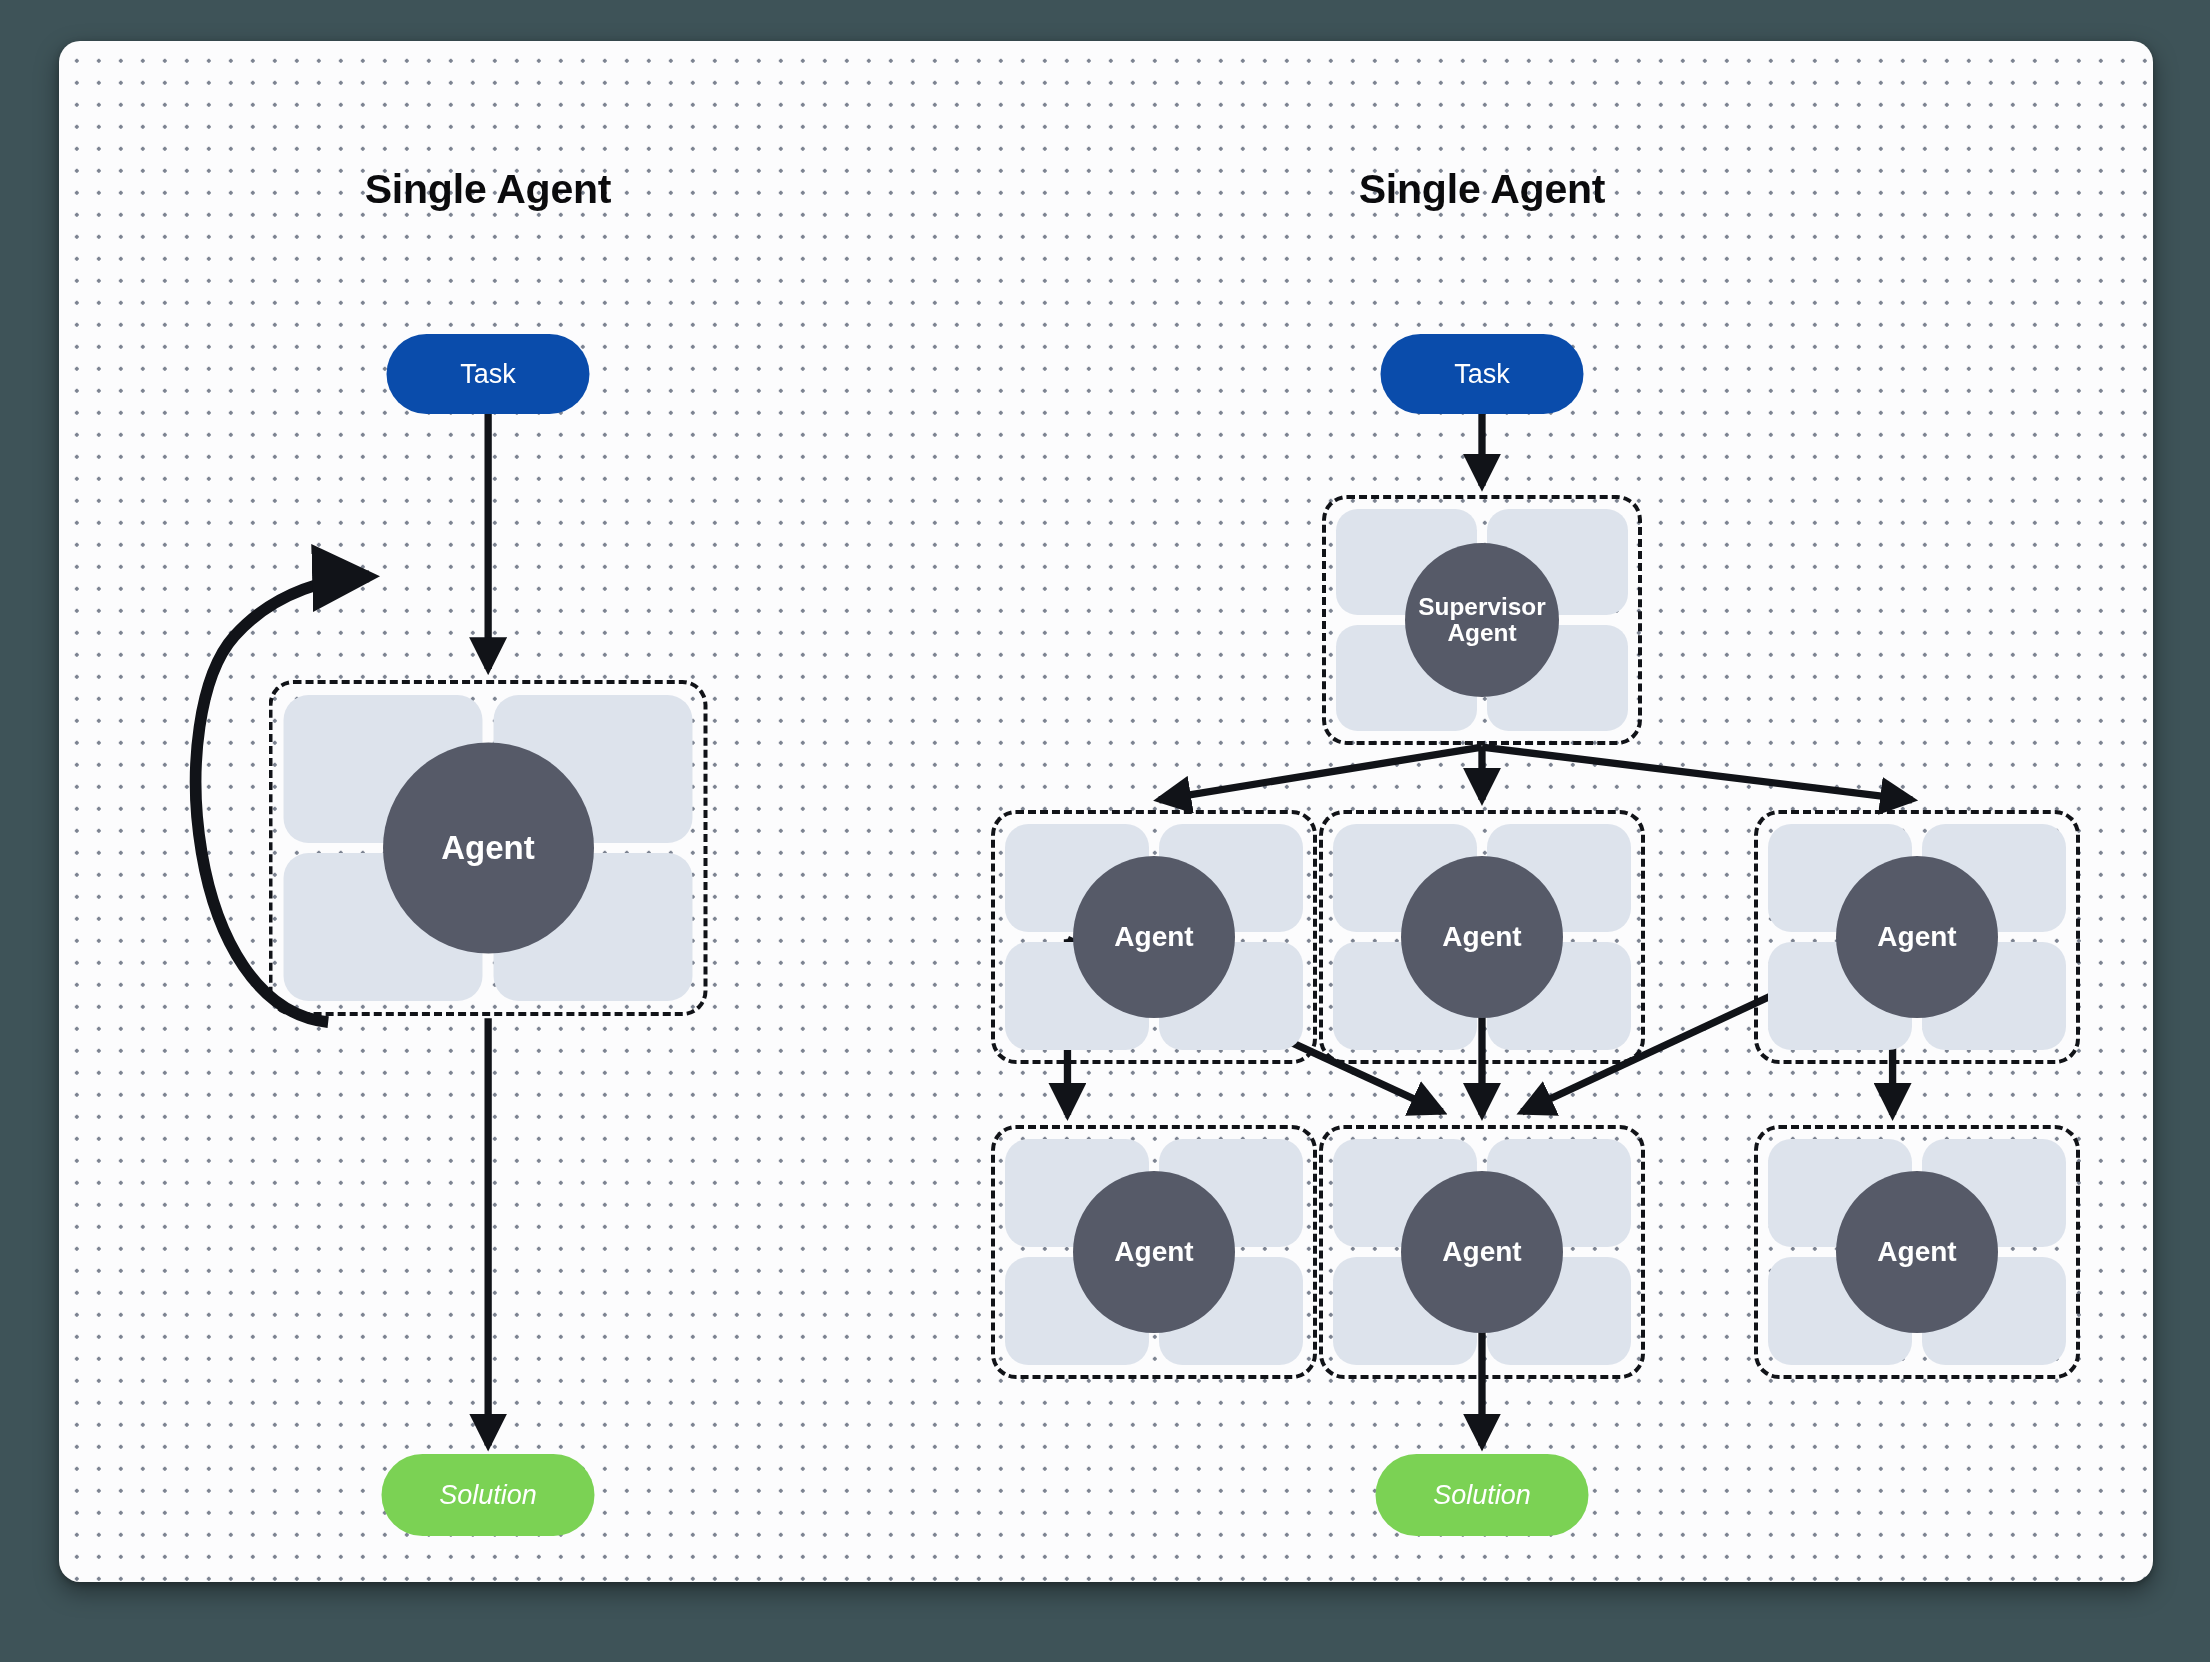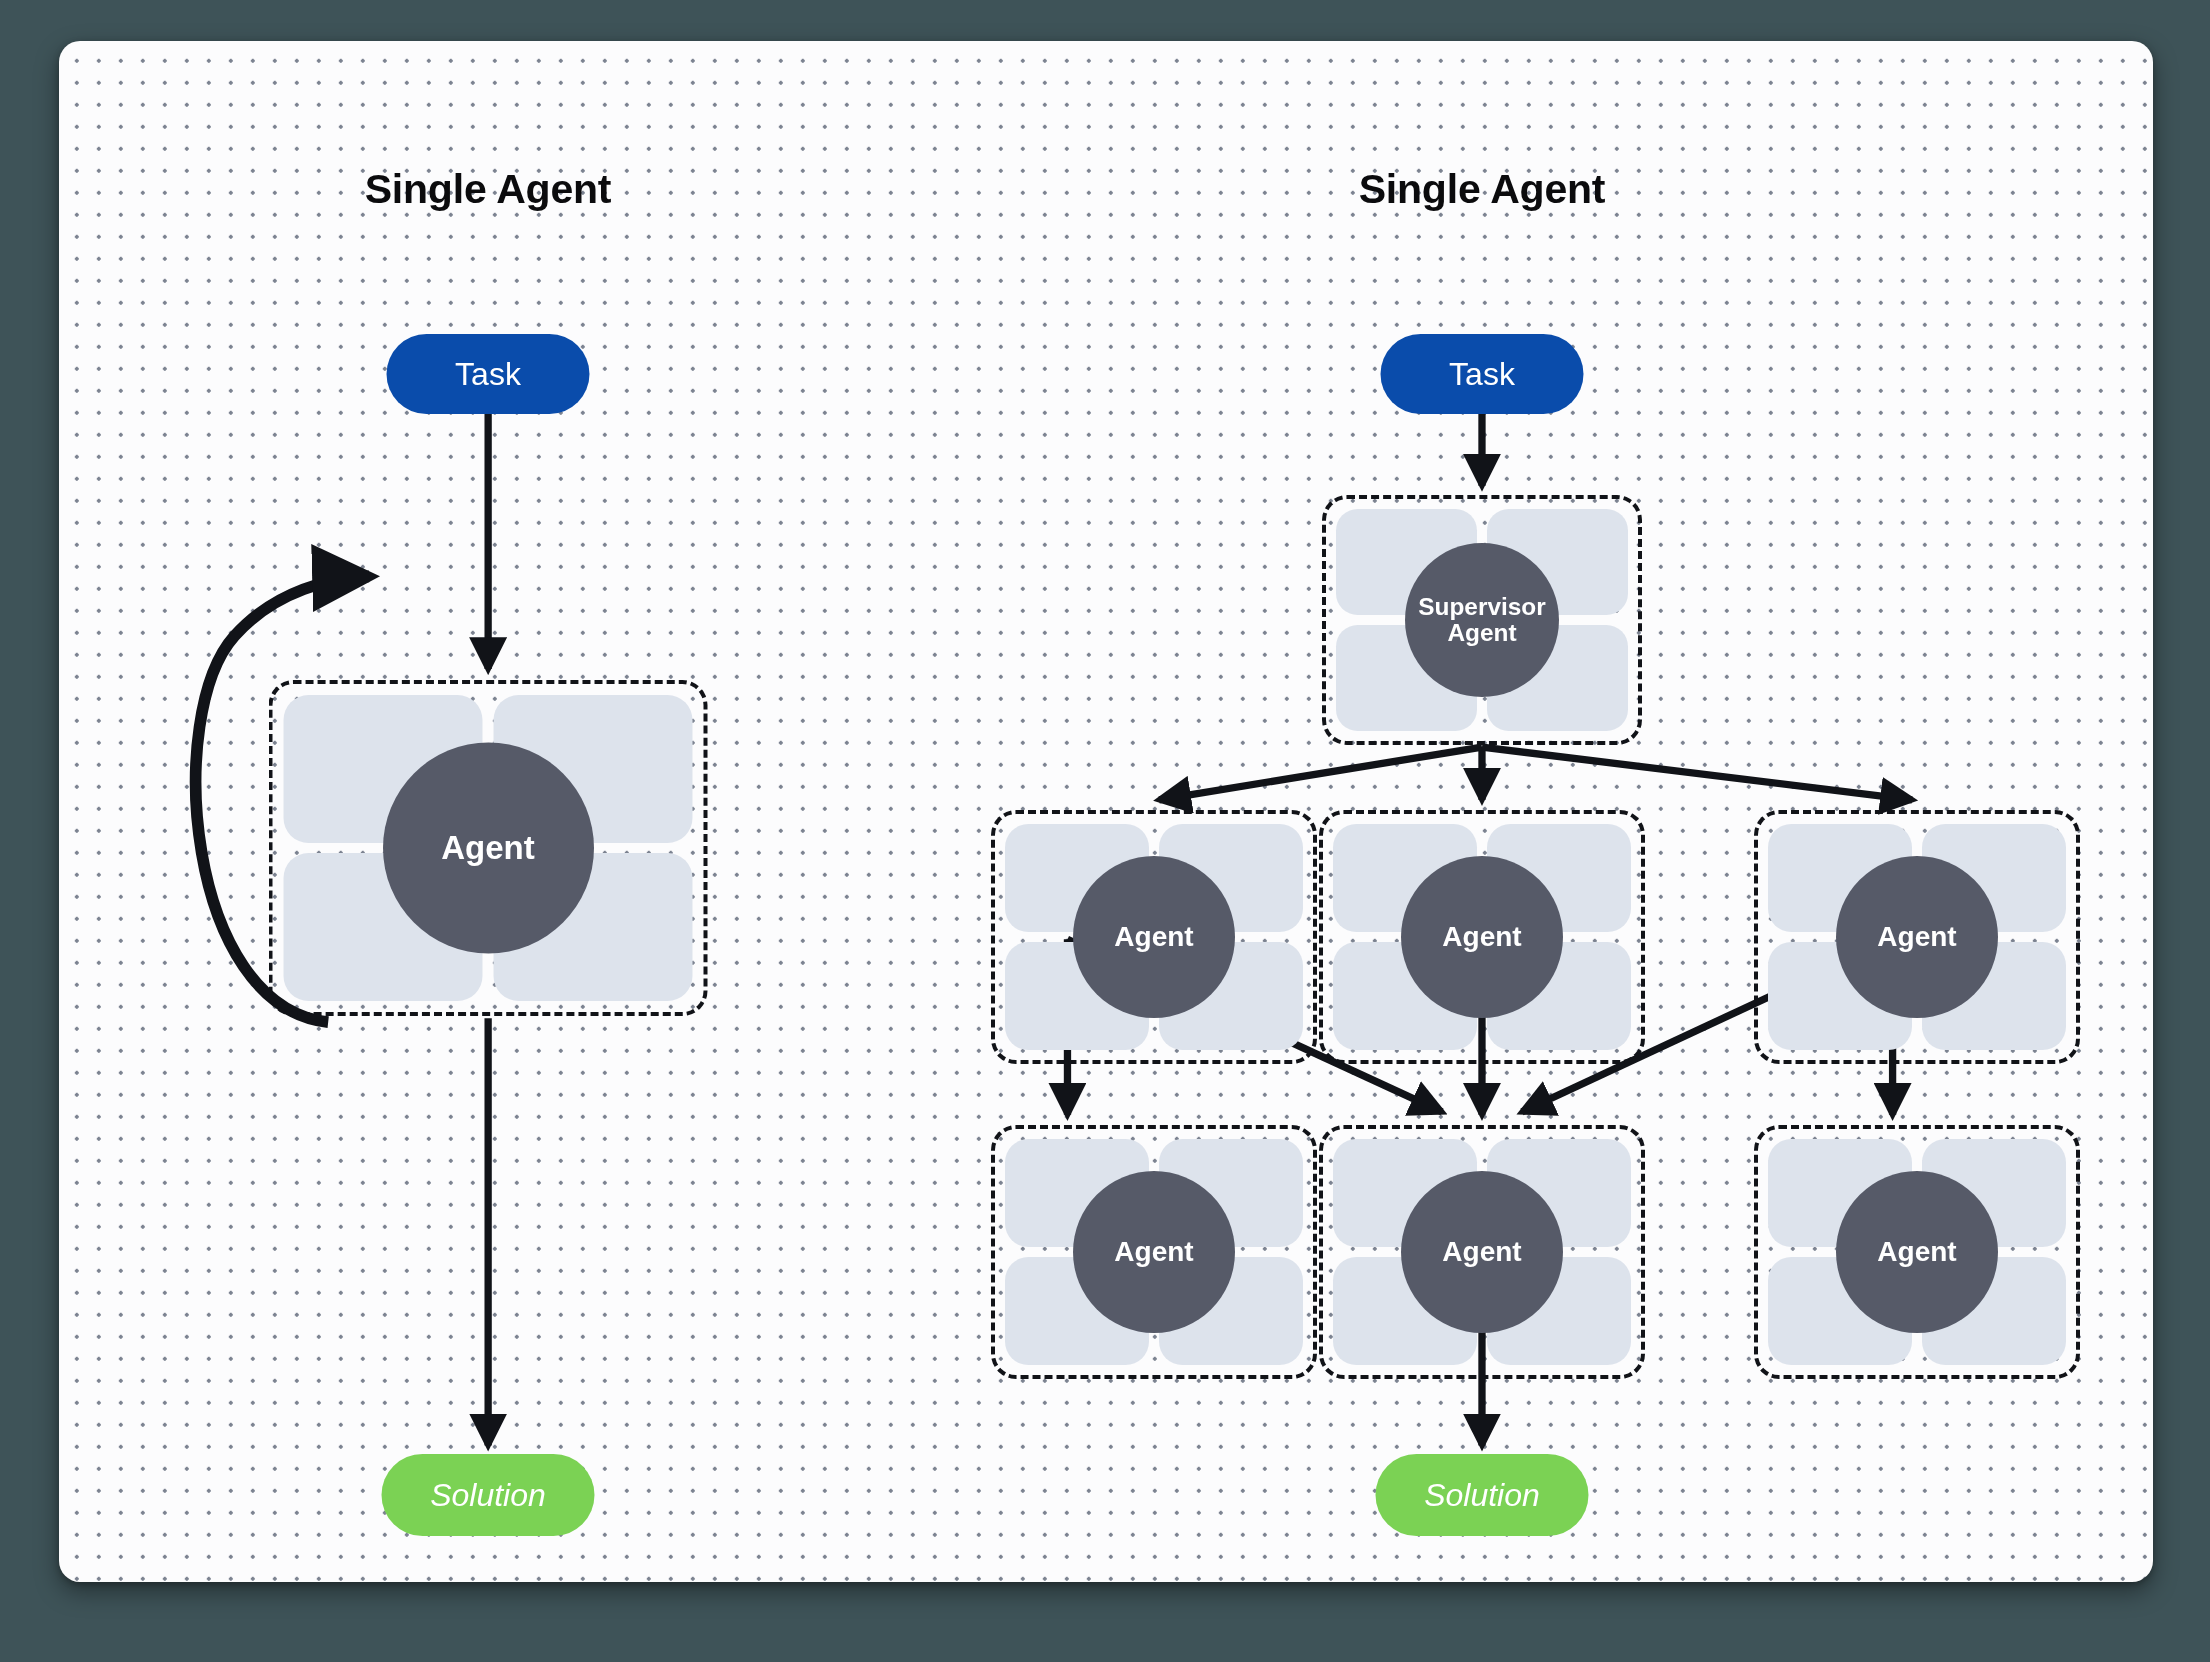--- a/index.html
+++ b/index.html
@@ -54,21 +54,21 @@
   #title-multi  { left: 1423px; top: 125px; }
 
   
   .pill {
     position: absolute;
     display: flex;
     align-items: center;
     justify-content: center;
     border-radius: 974px;
     color: #ffffff;
-    font-size: 32px;
+    font-size: 27px;
     font-weight: 400;
     white-space: nowrap;
     transform: translateX(-50%);
   }
   .pill.task     { background: #0a4cab; width: 203px; height: 80px; }
   .pill.solution { background: #7bd254; width: 213px; height: 82px; font-style: italic; }
 
   #task-single     { left: 429px;  top: 293px; }
   #task-multi      { left: 1423px; top: 293px; }
   #solution-single { left: 429px;  top: 1413px; }

